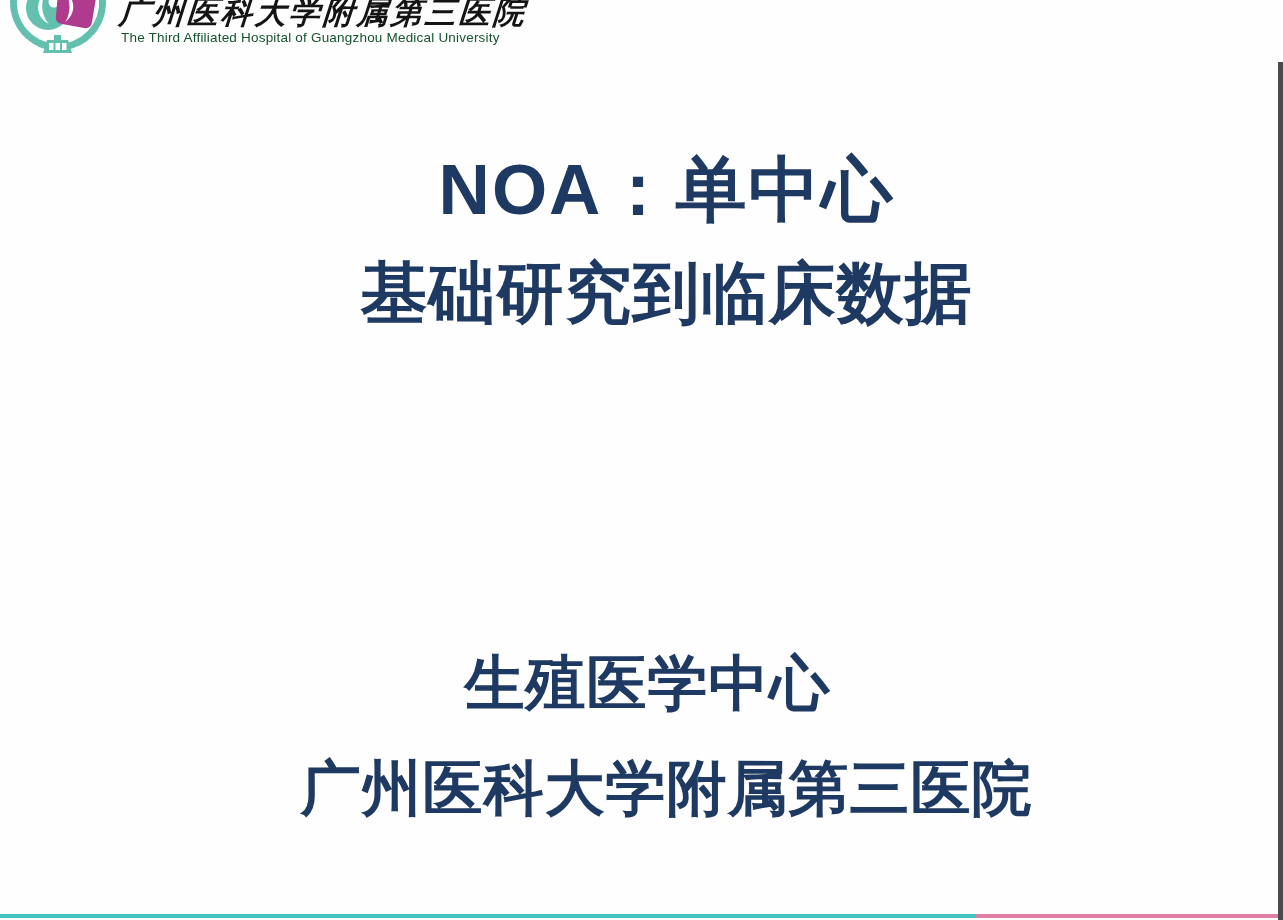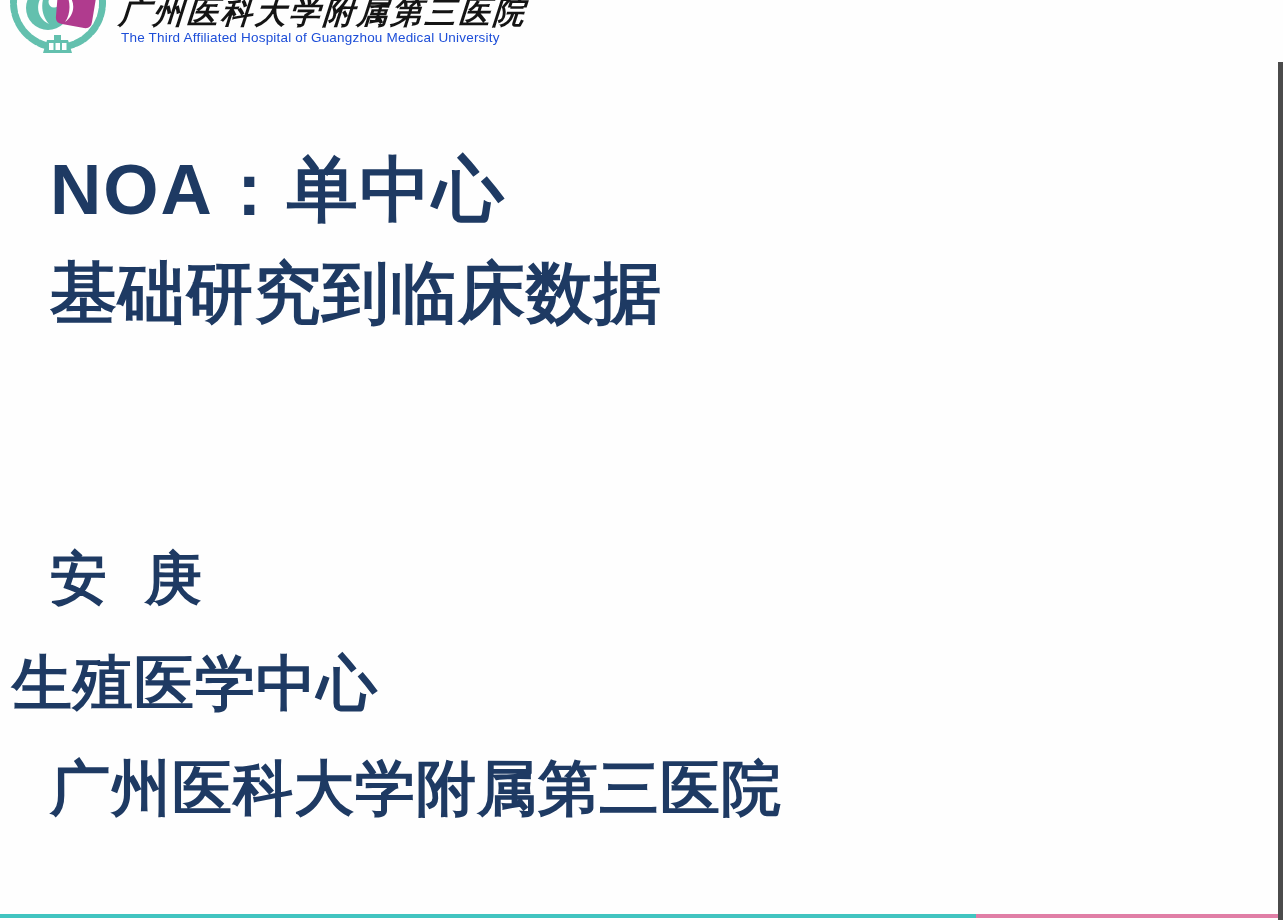--- a/index.html
+++ b/index.html
@@ -20,27 +20,27 @@
     font-family:"DejaVu Serif","Liberation Serif",serif;
     font-style:italic;font-weight:bold;
     font-size:31px;letter-spacing:3px;
     color:#141414;
     transform:skewX(-4deg);
     white-space:nowrap;
   }
   .hospital-en{
     position:absolute;left:121px;top:30px;
     font-size:13.5px;letter-spacing:.2px;
-    color:#1d4ed8;white-space:nowrap;
+    color:#14532d;white-space:nowrap;
   }
   
   .slide-line{
     position:absolute;left:0;width:100%;
     padding-left:50px;box-sizing:border-box;
-    text-align:left;line-height:1;
+    text-align:center;line-height:1;
     color:#1e3a63;font-weight:bold;white-space:nowrap;
   }
   .title-1{top:154px;font-size:71px;letter-spacing:2px;}
   .title-2{top:247px;font-size:67px;letter-spacing:1px;margin-top:12px;}
   .author-name{top:550px;font-size:57px;word-spacing:22px;}
   .author-dept{top:654px;font-size:60px;letter-spacing:1px;padding-left:12px;}
   .author-affil{top:759px;font-size:60px;letter-spacing:1px;}
   
   .right-border{
     position:absolute;right:0;top:62px;width:5px;height:858px;
@@ -77,21 +77,20 @@
       <rect x="45.5" y="87" width="4.5" height="7" fill="#ffffff"></rect>
       <rect x="52" y="87" width="4.5" height="7" fill="#ffffff"></rect>
     </svg>
     <div class="calligraphy">广州医科大学附属第三医院</div>
     <div class="hospital-en">The Third Affiliated Hospital of Guangzhou Medical University</div>
   </div>
 
   <div class="slide-line title-1">NOA：单中心</div>
   <div class="slide-line title-2">基础研究到临床数据</div>
 
-  <div class="slide-line author-name">安 庚</div>
   <div class="slide-line author-dept">生殖医学中心</div>
   <div class="slide-line author-affil">广州医科大学附属第三医院</div>
 
   <div class="right-border"></div>
   <div class="bottom-teal"></div>
   <div class="bottom-pink"></div>
 
 </div>
 
 </body></html>

